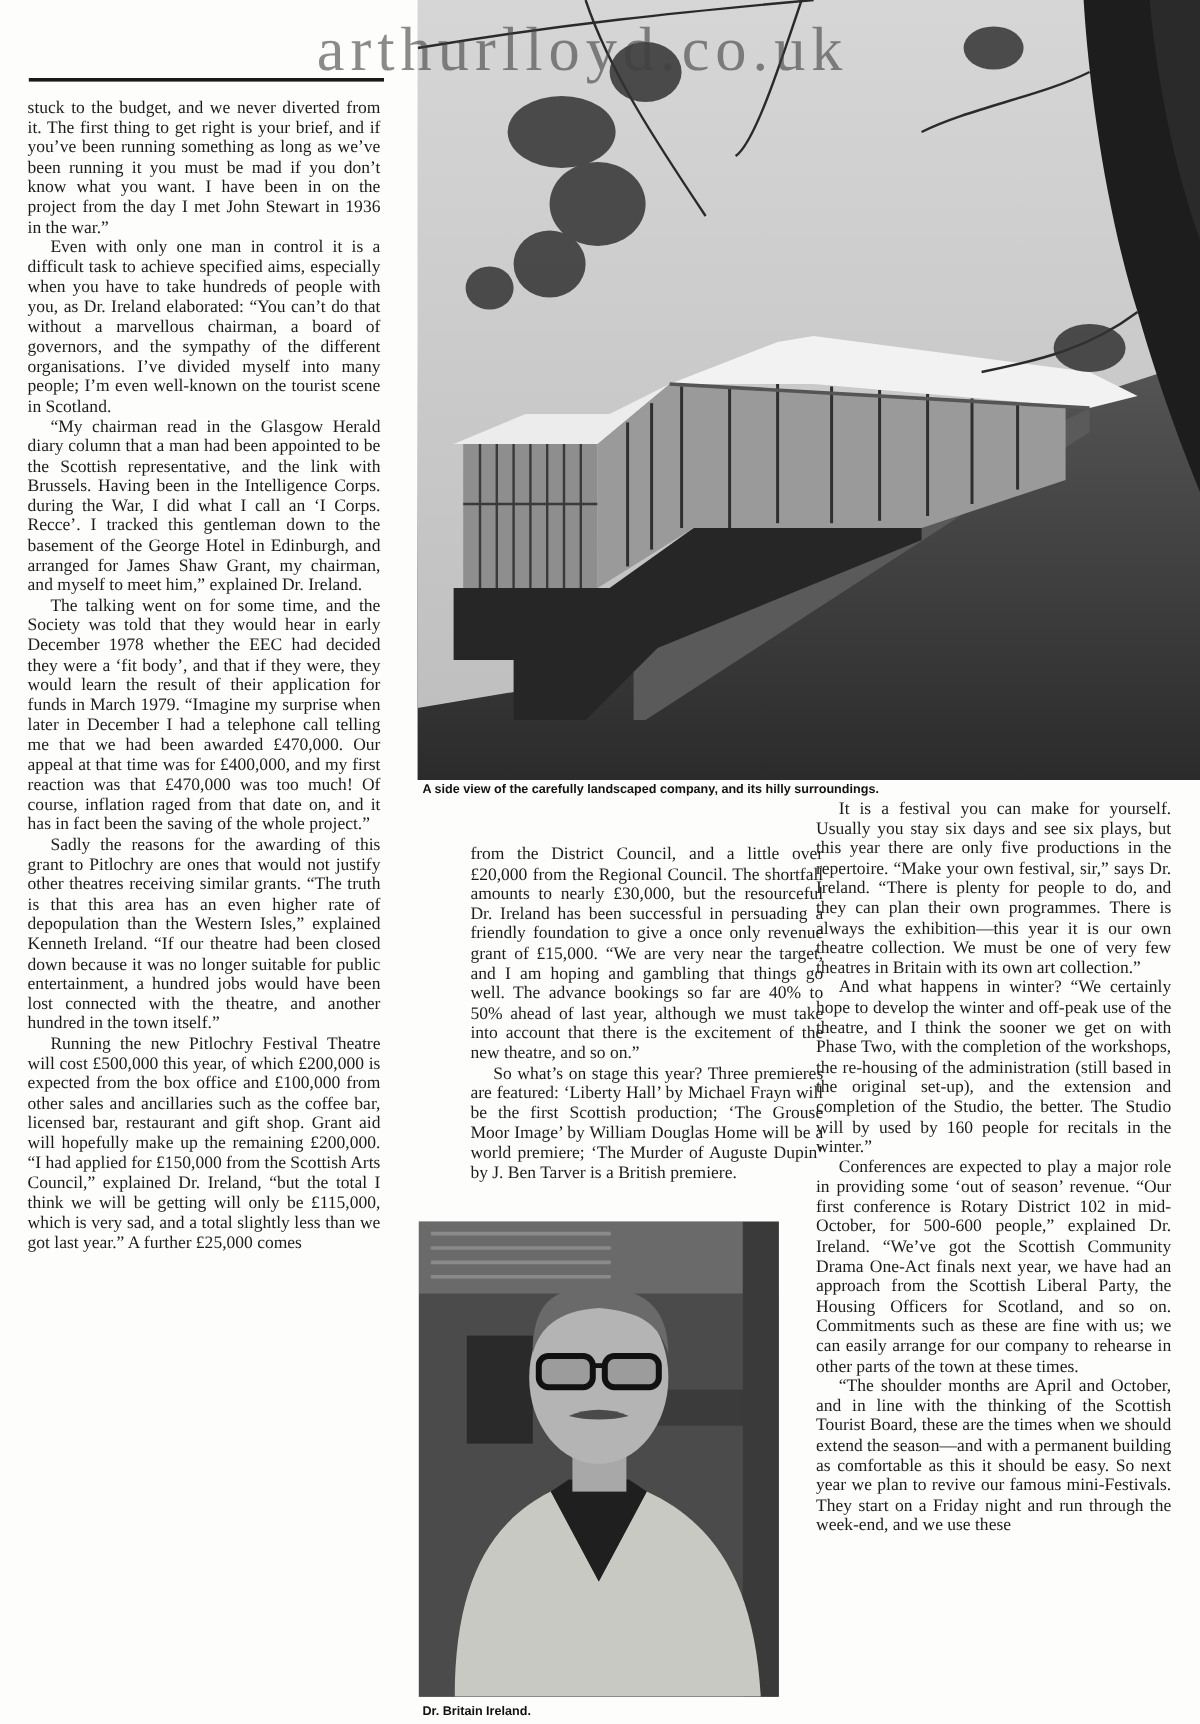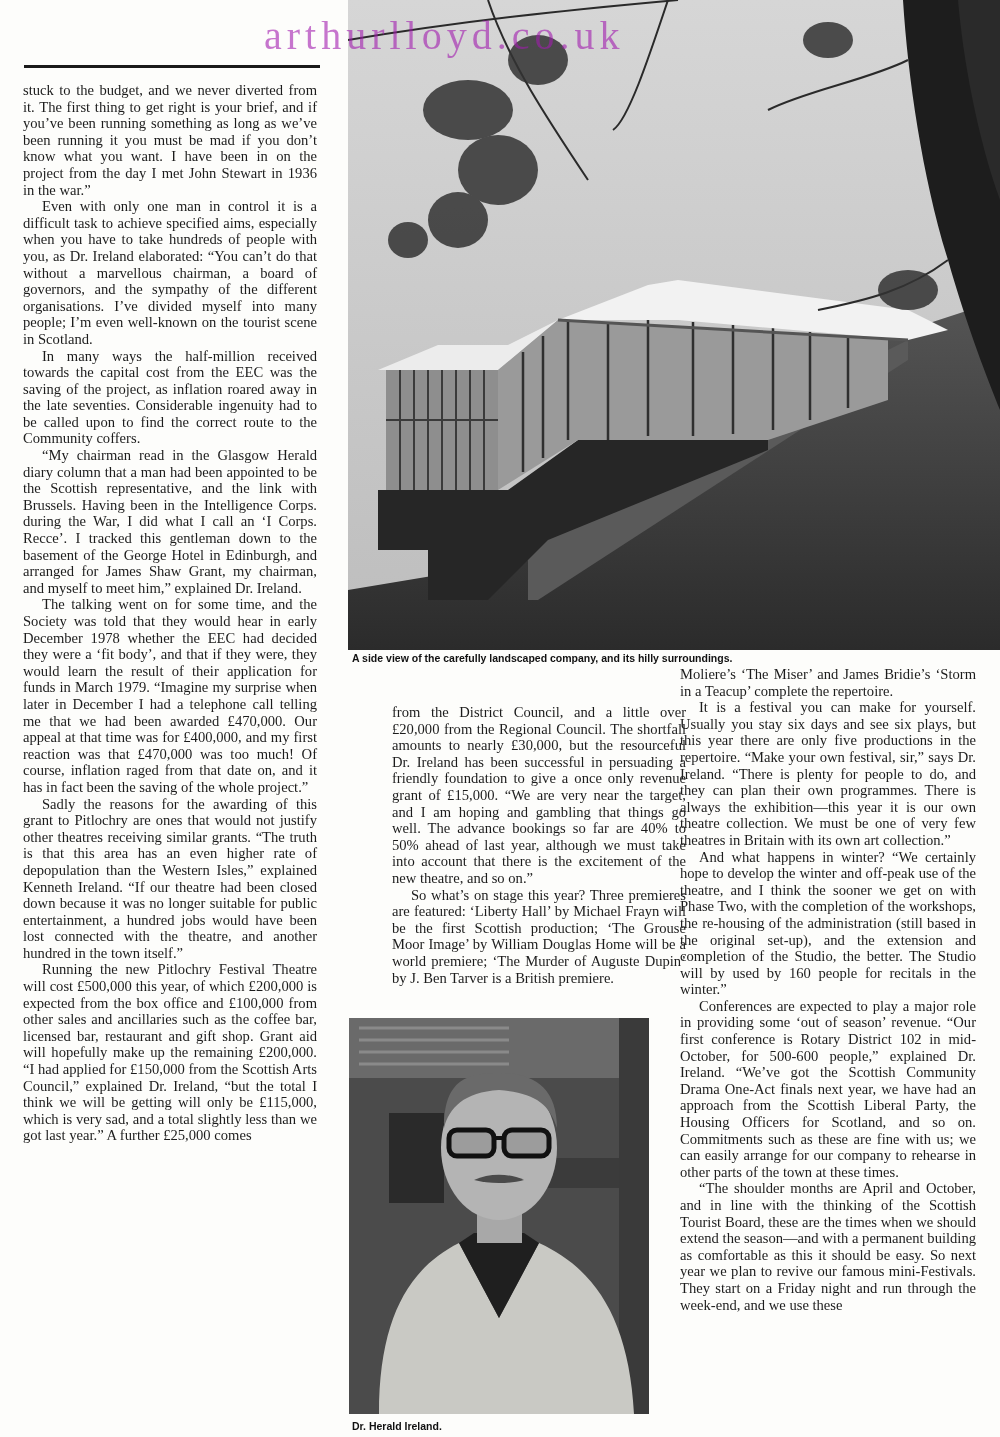--- a/index.html
+++ b/index.html
@@ -24,21 +24,21 @@
   .caption { position:absolute; font-family:"Liberation Sans","DejaVu Sans",sans-serif; font-weight:bold; font-size:10.5px; color:#111; white-space:nowrap; }
   #caption-main { left:352px; top:652px; }
   #caption-portrait { left:352px; top:1420px; }
 
   .photo-portrait {
     position:absolute; left:349px; top:1018px; width:300px; height:396px; overflow:hidden;
     background:#4a4a4a;
   }
   .watermark {
     position:absolute; left:264px; top:12px; font-family:"Liberation Serif","DejaVu Serif",serif;
-    font-size:40px; letter-spacing:5px; color:#a21caf; opacity:0.6; white-space:nowrap; pointer-events:none;
+    font-size:52px; letter-spacing:5px; color:#404040; opacity:0.6; white-space:nowrap; pointer-events:none;
   }
 </style>
 </head>
 <body>
 
 <div class="rule-top"></div>
 
 <div class="photo-main" title="Side view of the Pitlochry Festival Theatre on a hillside">
   <svg width="652" height="650" viewBox="0 0 652 650" xmlns="http://www.w3.org/2000/svg">
     <defs>
@@ -111,21 +111,20 @@
       <ellipse cx="560" cy="290" rx="30" ry="20"></ellipse>
     </g>
   </svg>
 </div>
 <div class="watermark">arthurlloyd.co.uk</div>
 <div class="caption" id="caption-main">A side view of the carefully landscaped company, and its hilly surroundings.</div>
 
 <div class="col" id="col-left">
   <p class="noindent">stuck to the budget, and we never divert­ed from it. The first thing to get right is your brief, and if you’ve been running something as long as we’ve been running it you must be mad if you don’t know what you want. I have been in on the project from the day I met John Stewart in 1936 in the war.”</p>
   <p>Even with only one man in control it is a difficult task to achieve specified aims, especially when you have to take hundreds of people with you, as Dr. Ireland elaborat­ed: “You can’t do that without a marvellous chairman, a board of governors, and the sympathy of the different organisations. I’ve divided myself into many people; I’m even well-known on the tourist scene in Scotland.</p>
-  <p>In many ways the half-million received towards the capital cost from the EEC was the saving of the project, as inflation roared away in the late seventies. Con­siderable ingenuity had to be called upon to find the correct route to the Community coffers.</p>
   <p>“My chairman read in the Glasgow Herald diary column that a man had been appointed to be the Scottish representa­tive, and the link with Brussels. Having been in the Intelligence Corps. during the War, I did what I call an ‘I Corps. Recce’. I tracked this gentleman down to the base­ment of the George Hotel in Edinburgh, and arranged for James Shaw Grant, my chairman, and myself to meet him,” ex­plained Dr. Ireland.</p>
   <p>The talking went on for some time, and the Society was told that they would hear in early December 1978 whether the EEC had decided they were a ‘fit body’, and that if they were, they would learn the result of their application for funds in March 1979. “Imagine my surprise when later in December I had a telephone call telling me that we had been awarded £470,000. Our appeal at that time was for £400,000, and my first reaction was that £470,000 was too much! Of course, in­flation raged from that date on, and it has in fact been the saving of the whole project.”</p>
   <p>Sadly the reasons for the awarding of this grant to Pitlochry are ones that would not justify other theatres receiving similar grants. “The truth is that this area has an even higher rate of depopulation than the Western Isles,” explained Kenneth Ireland. “If our theatre had been closed down because it was no longer suitable for public entertainment, a hundred jobs would have been lost connected with the theatre, and another hundred in the town itself.”</p>
   <p>Running the new Pitlochry Festival Theatre will cost £500,000 this year, of which £200,000 is expected from the box office and £100,000 from other sales and ancillaries such as the coffee bar, licensed bar, restaurant and gift shop. Grant aid will hopefully make up the remaining £200,000. “I had applied for £150,000 from the Scottish Arts Council,” explained Dr. Ireland, “but the total I think we will be getting will only be £115,000, which is very sad, and a total slightly less than we got last year.” A further £25,000 comes</p>
 </div>
 
 <div class="col" id="col-mid">
   <p class="noindent">from the District Council, and a little over £20,000 from the Regional Council. The shortfall amounts to nearly £30,000, but the resourceful Dr. Ireland has been successful in persuading a friendly found­ation to give a once only revenue grant of £15,000. “We are very near the target, and I am hoping and gambling that things go well. The advance bookings so far are 40% to 50% ahead of last year, although we must take into account that there is the excitement of the new theatre, and so on.”</p>
   <p>So what’s on stage this year? Three premieres are featured: ‘Liberty Hall’ by Michael Frayn will be the first Scottish production; ‘The Grouse Moor Image’ by William Douglas Home will be a world premiere; ‘The Murder of Auguste Dupin’ by J. Ben Tarver is a British premiere.</p>
 </div>
@@ -153,21 +152,20 @@
     <ellipse cx="150" cy="130" rx="58" ry="72" fill="#b4b4b4"></ellipse>
     <path d="M95,110 C95,60 120,55 150,55 C185,55 208,70 208,110 C200,85 185,75 150,72 C115,74 100,90 95,110 Z" fill="#6a6a6a"></path>
 
     <rect x="100" y="112" width="45" height="26" rx="8" fill="#9c9c9c" stroke="#111" stroke-width="5"></rect>
     <rect x="155" y="112" width="45" height="26" rx="8" fill="#9c9c9c" stroke="#111" stroke-width="5"></rect>
     <line x1="145" y1="120" x2="155" y2="120" stroke="#111" stroke-width="4"></line>
 
     <path d="M125,162 C140,155 160,155 175,162 C160,166 140,166 125,162 Z" fill="#4a4a4a"></path>
   </svg>
 </div>
-<div class="caption" id="caption-portrait">Dr. Herald Ireland.</div>
+<div class="caption" id="caption-portrait">Dr. Britain Ireland.</div>
 
 <div class="col" id="col-right">
-  <p class="noindent">Moliere’s ‘The Miser’ and James Bridie’s ‘Storm in a Teacup’ complete the reper­toire.</p>
   <p>It is a festival you can make for your­self. Usually you stay six days and see six plays, but this year there are only five productions in the repertoire. “Make your own festival, sir,” says Dr. Ireland. “There is plenty for people to do, and they can plan their own programmes. There is always the exhibition—this year it is our own theatre collection. We must be one of very few theatres in Britain with its own art collection.”</p>
   <p>And what happens in winter? “We certainly hope to develop the winter and off-peak use of the theatre, and I think the sooner we get on with Phase Two, with the completion of the workshops, the re-housing of the administration (still based in the original set-up), and the extension and completion of the Studio, the better. The Studio will by used by 160 people for recitals in the winter.”</p>
   <p>Conferences are expected to play a major role in providing some ‘out of season’ revenue. “Our first conference is Rotary District 102 in mid-October, for 500-600 people,” explained Dr. Ireland. “We’ve got the Scottish Community Drama One-Act finals next year, we have had an approach from the Scottish Liberal Party, the Housing Officers for Scotland, and so on. Commitments such as these are fine with us; we can easily arrange for our company to rehearse in other parts of the town at these times.</p>
   <p>“The shoulder months are April and October, and in line with the thinking of the Scottish Tourist Board, these are the times when we should extend the season—and with a permanent building as comfort­able as this it should be easy. So next year we plan to revive our famous mini-Festiv­als. They start on a Friday night and run through the week-end, and we use these</p>
 </div>
 
 </body></html>

